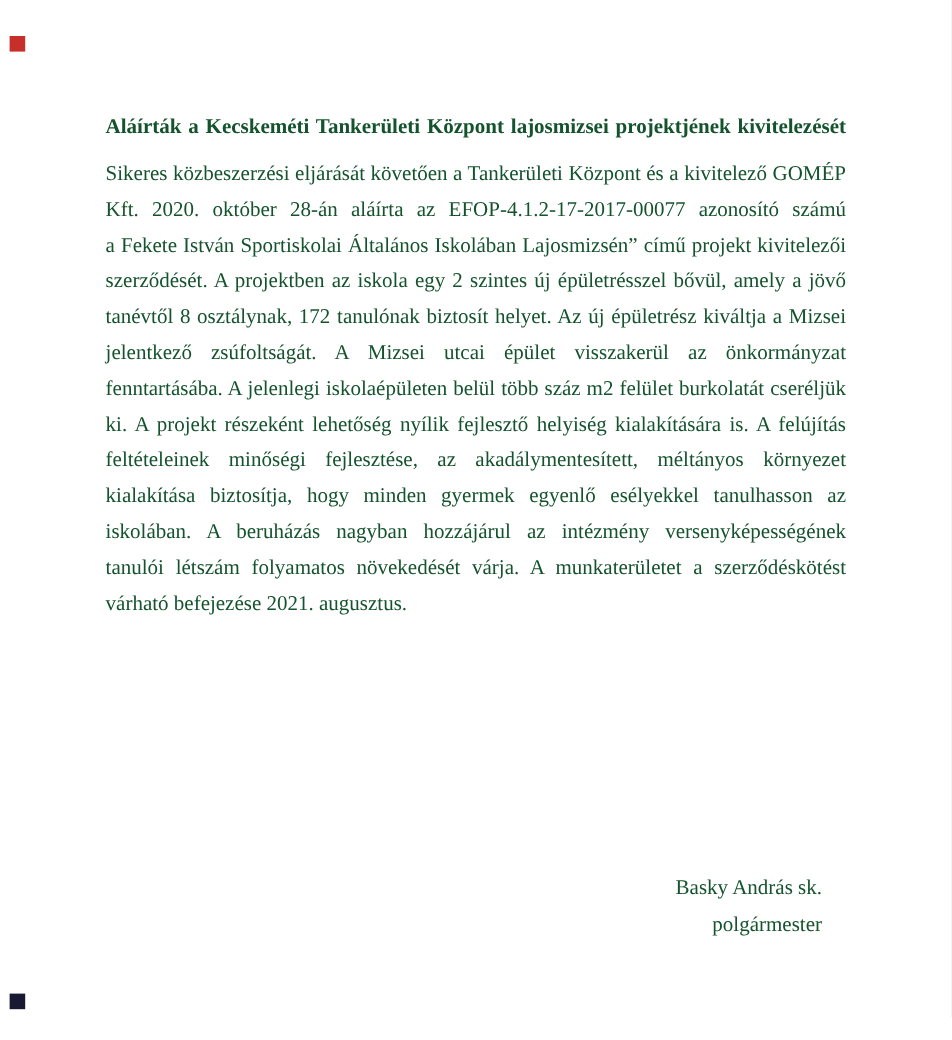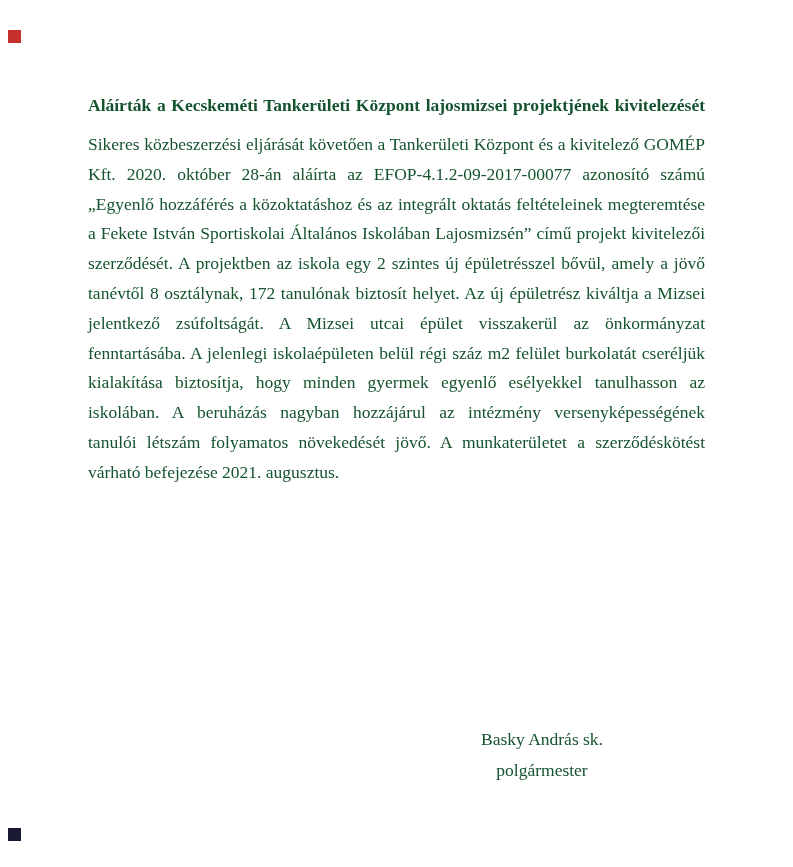--- a/index.html
+++ b/index.html
@@ -37,50 +37,51 @@
   .body-line {
     font-size: 17.5px;
     line-height: 29.8px;
   }
   .body-line.just {
     text-align: justify;
     text-align-last: justify;
   }
   .signature {
     position: absolute;
-    left: 412px;
+    left: 425px;
     top: 724px;
     width: 260px;
-    text-align: center;
+    text-align: right;
     font-size: 17.5px;
     line-height: 31px;
   }
 </style>
 </head>
 <body>
 
 <div class="page">
 
   <div class="corner-mark top" style="background: rgb(198, 47, 42);"></div>
 
   <div class="content">
     <h1 class="doc-title">Aláírták a Kecskeméti Tankerületi Központ lajosmizsei projektjének kivitelezését</h1>
 
     <div>
       <div class="body-line just">Sikeres közbeszerzési eljárását követően a Tankerületi Központ és a kivitelező GOMÉP</div>
-      <div class="body-line just">Kft. 2020. október 28-án aláírta az EFOP-4.1.2-09-2017-00077 azonosító számú</div>
-      <div class="body-line just">„Egyenlő hozzáférés a közoktatáshoz és az integrált oktatás feltételeinek megteremtése</div>
+      <div class="body-line just">Kft. 2020. október 28-án aláírta az EFOP-4.1.2-17-2017-00077 azonosító számú</div>
       <div class="body-line just">a Fekete István Sportiskolai Általános Iskolában Lajosmizsén” című projekt kivitelezői</div>
       <div class="body-line just">szerződését. A projektben az iskola egy 2 szintes új épületrésszel bővül, amely a jövő</div>
       <div class="body-line just">tanévtől 8 osztálynak, 172 tanulónak biztosít helyet. Az új épületrész kiváltja a Mizsei</div>
       <div class="body-line just">jelentkező zsúfoltságát. A Mizsei utcai épület visszakerül az önkormányzat</div>
-      <div class="body-line just">fenntartásába. A jelenlegi iskolaépületen belül régi száz m2 felület burkolatát cseréljük</div>
+      <div class="body-line just">fenntartásába. A jelenlegi iskolaépületen belül több száz m2 felület burkolatát cseréljük</div>
+      <div class="body-line just">ki. A projekt részeként lehetőség nyílik fejlesztő helyiség kialakítására is. A felújítás</div>
+      <div class="body-line just">feltételeinek minőségi fejlesztése, az akadálymentesített, méltányos környezet</div>
       <div class="body-line just">kialakítása biztosítja, hogy minden gyermek egyenlő esélyekkel tanulhasson az</div>
       <div class="body-line just">iskolában. A beruházás nagyban hozzájárul az intézmény versenyképességének</div>
-      <div class="body-line just">tanulói létszám folyamatos növekedését jövő. A munkaterületet a szerződéskötést</div>
+      <div class="body-line just">tanulói létszám folyamatos növekedését várja. A munkaterületet a szerződéskötést</div>
       <div class="body-line">várható befejezése 2021. augusztus.</div>
     </div>
   </div>
 
   <div class="signature">
     <div>Basky András sk.</div>
     <div>polgármester</div>
   </div>
 
   <div class="corner-mark bottom" style="background: rgb(25, 25, 51);"></div>

